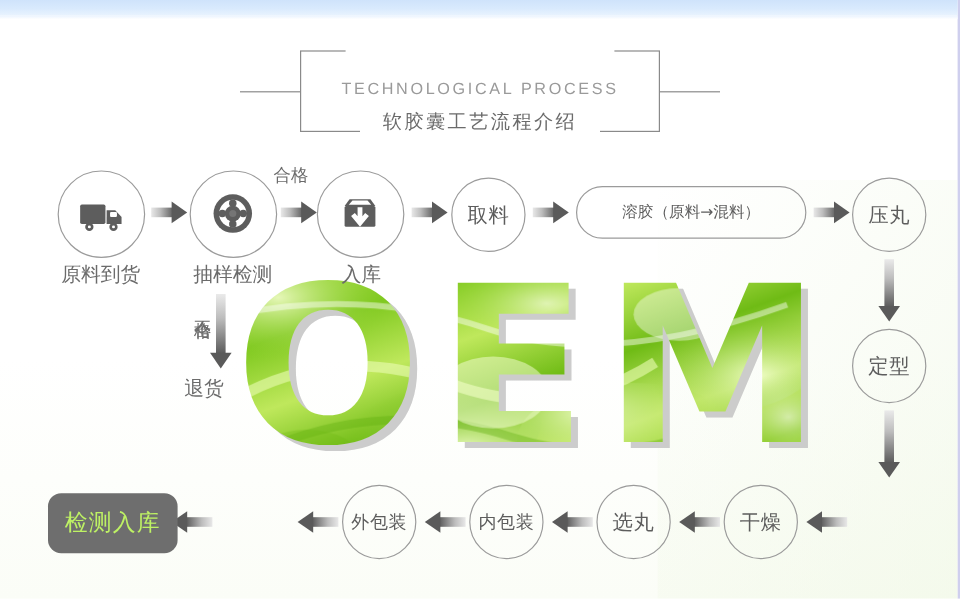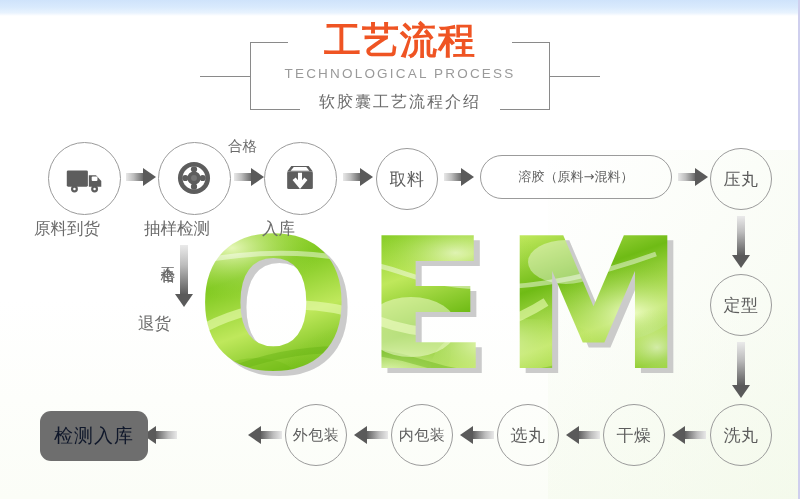--- a/index.html
+++ b/index.html
@@ -90,26 +90,26 @@
   .pill .lbl{
     font-family:"DejaVu Sans","Liberation Sans",sans-serif;
     font-size:13px;color:#5d5d5d;white-space:nowrap;
   }
   .boxnode{
     background:#6e6e6e;border-radius:11px;
     display:flex;align-items:center;justify-content:center;
   }
   .boxnode .lbl{
     font-family:"DejaVu Sans","Liberation Sans",sans-serif;
-    font-size:19px;color:#0f172a;white-space:nowrap;letter-spacing:1px;
+    font-size:19px;color:#bef264;white-space:nowrap;letter-spacing:1px;
   }
   .caption{
     position:absolute;
     font-family:"DejaVu Sans","Liberation Sans",sans-serif;
-    font-size:16.5px;color:#6b6b6b;white-space:nowrap;
+    font-size:16.5px;color:#6b6b6b;white-space:nowrap;text-align:center;
   }
   .tag{
     position:absolute;
     font-family:"DejaVu Sans","Liberation Sans",sans-serif;
     font-size:14.5px;color:#6b6b6b;white-space:nowrap;
   }
   .tag-vert{
     position:absolute;
     font-family:"DejaVu Sans","Liberation Sans",sans-serif;
     font-size:14.5px;color:#6b6b6b;white-space:nowrap;
@@ -167,21 +167,20 @@
   <div id="topstrip"></div>
   <div id="topstrip2"></div>
   <div id="greenwash"></div>
 
   <div id="header">
     <div class="hdr-frame"></div>
     <div class="hdr-rule l"></div>
     <div class="hdr-rule r"></div>
     <div class="hdr-mask-top"></div>
     <div class="hdr-mask-bot"></div>
-    <div class="hdr-title">工艺流程</div>
     <div class="hdr-sub">TECHNOLOGICAL PROCESS</div>
     <div class="hdr-sub2">软胶囊工艺流程介绍</div>
   </div>
 
   <div id="oem">
     <svg width="480" height="170" viewBox="0 0 480 170" xmlns="http://www.w3.org/2000/svg">
       <defs>
         <linearGradient id="gel1" x1="0" y1="0" x2="1" y2="1">
           <stop offset="0%" stop-color="#a8dd46"></stop>
           <stop offset="18%" stop-color="#7ec81e"></stop>
@@ -335,23 +334,20 @@
 
   <div class="node circ" style="left:710px;top:274px;width:62px;height:62px;justify-content:center;">
     <span class="lbl">定型</span>
   </div>
 
   <div class="arrow ar-d" style="left:729px;top:342px;width:24px;height:56px;">
     <div class="shaft" style="height:44px;"></div>
       <div class="head"></div>
   </div>
 
-  <div class="node circ" style="left:710px;top:404px;width:62px;height:62px;">
-    <span class="lbl">洗丸</span>
-  </div>
 
   <div class="arrow ar-l" style="left:672px;top:424px;width:34px;height:22px;">
     <div class="shaft" style="width:22px;"></div>
       <div class="head"></div>
   </div>
 
   <div class="node circ" style="left:603px;top:404px;width:62px;height:62px;">
     <span class="lbl">干燥</span>
   </div>
 

